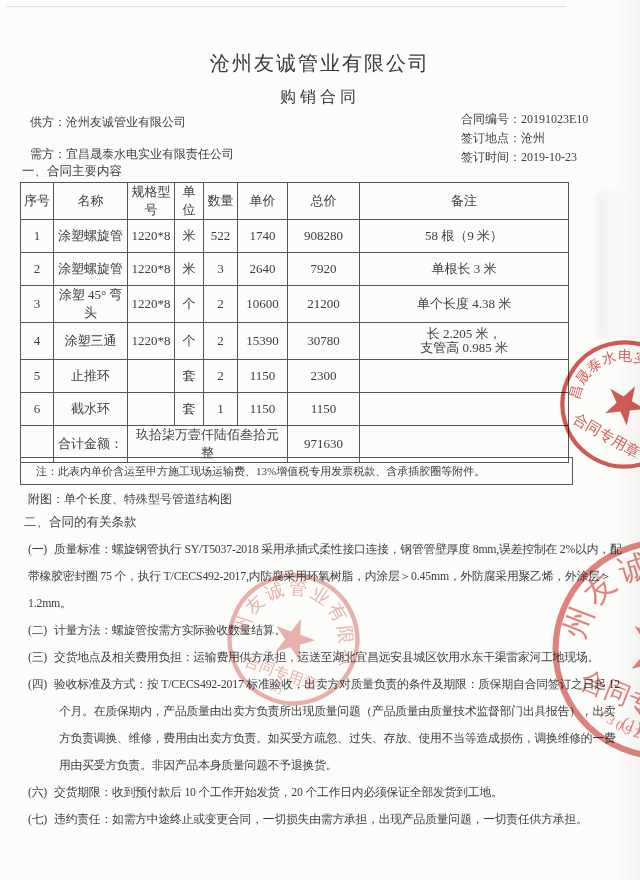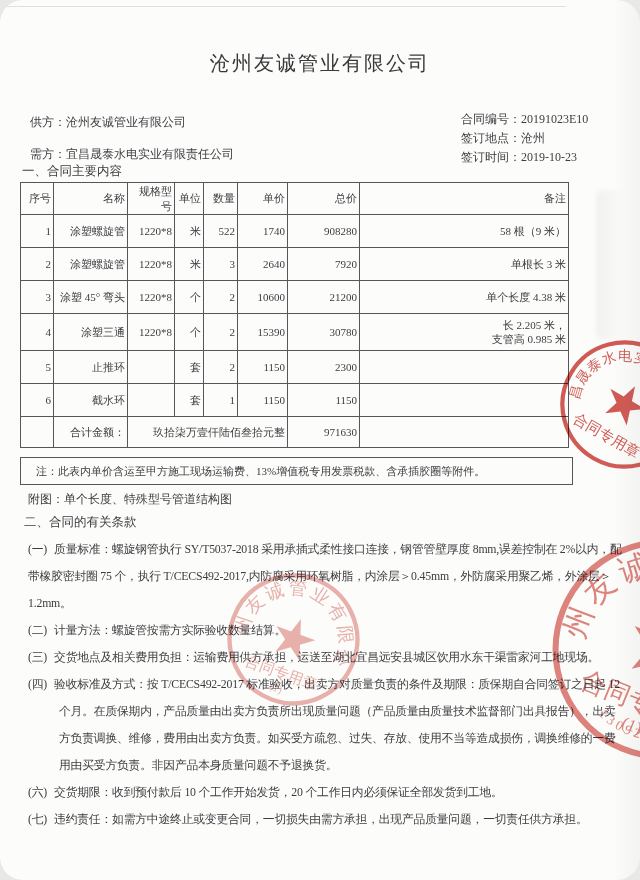--- a/index.html
+++ b/index.html
@@ -1,21 +1,20 @@
 <!DOCTYPE html>
 <html><head>
 <meta charset="utf-8">
 <style>
   html,body{margin:0;padding:0;background:#e8e8e6;}
   .page{
     position:relative;width:640px;height:880px;margin:0 auto;
     background:#fcfcfa;overflow:hidden;
     font-family:"Liberation Serif","DejaVu Serif",serif;
     color:#3e3e42;
-    border-radius:23px;
   }
   .scan-top-line{position:absolute;left:6px;top:6px;width:560px;height:1px;background:#e0e0dd;}
   .scan-right-shade{position:absolute;right:0;top:0;width:26px;height:880px;
     background:linear-gradient(to right,rgba(255,255,255,0),rgba(120,120,118,0.07));}
   .scan-smudge{position:absolute;left:596px;top:190px;width:30px;height:150px;
     background:linear-gradient(to right,rgba(140,140,138,0.10),rgba(140,140,138,0));
     border-radius:8px;filter:blur(2px);}
   .doc-title{position:absolute;left:0;right:0;top:50px;text-align:center;
     font-size:20px;letter-spacing:2px;color:#39393d;}
   .doc-subtitle{position:absolute;left:0;right:0;top:87px;text-align:center;
@@ -24,21 +23,21 @@
   .supplier-line{left:30px;top:114px;}
   .buyer-line{left:30px;top:146px;}
   .meta-right{position:absolute;left:414px;top:110px;font-size:12px;line-height:19px;color:#3d3d41;}
   .meta-right div{white-space:nowrap;margin-left:47px;}
   .sec-heading{position:absolute;font-size:12.5px;color:#3b3b3f;}
   .sec1{left:22px;top:163px;}
   .sec2{left:24px;top:514px;}
   table.items{
     position:absolute;left:20px;top:182px;width:548px;
     border-collapse:collapse;table-layout:fixed;
-    font-size:11px;color:#3d3d41;text-align:right;
+    font-size:13px;color:#3d3d41;text-align:center;
   }
   table.items td{border:1px solid #55555a;padding:0 2px;overflow:hidden;}
   table.items tr.hdr td{height:31px;}
   table.items tr.row td{height:32px;}
   table.items tr.tall td{height:36px;}
   table.items tr.sum td{height:30px;}
   td.remark{white-space:pre-line;line-height:14px;}
   .note-box{
     position:absolute;left:20px;top:457px;width:536px;height:26px;
     border:1px solid #55555a;font-size:11px;line-height:26px;
@@ -59,20 +58,21 @@
 </head>
 <body>
 
 <div class="page">
 
   <div class="scan-top-line"></div>
   <div class="scan-right-shade"></div>
   <div class="scan-smudge"></div>
 
   <div class="doc-title">沧州友诚管业有限公司</div>
+  <div class="doc-subtitle">购销合同</div>
 
   <div class="meta-line supplier-line"><span>供方：</span><span>沧州友诚管业有限公司</span></div>
   <div class="meta-line buyer-line"><span>需方：</span><span>宜昌晟泰水电实业有限责任公司</span></div>
 
   <div class="meta-right">
     <div><span>合同编号：</span><span>20191023E10</span></div>
     <div><span>签订地点：</span><span>沧州</span></div>
     <div><span>签订时间：</span><span>2019-10-23</span></div>
   </div>
 

